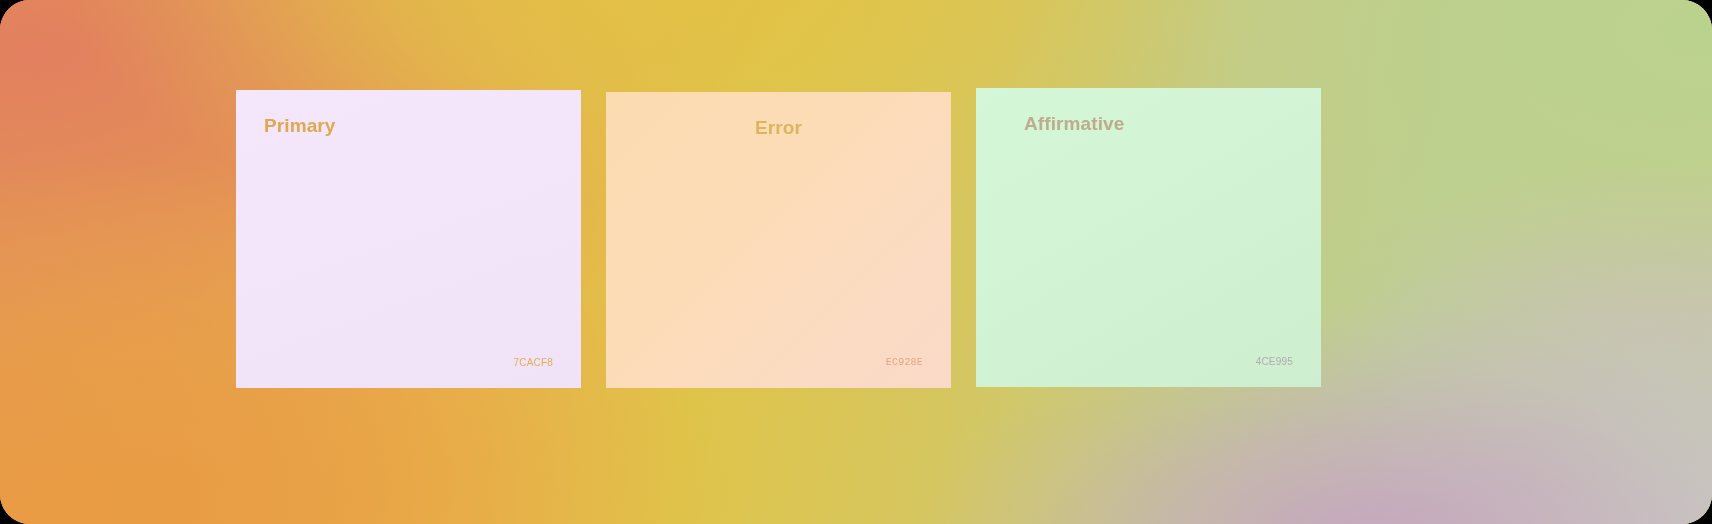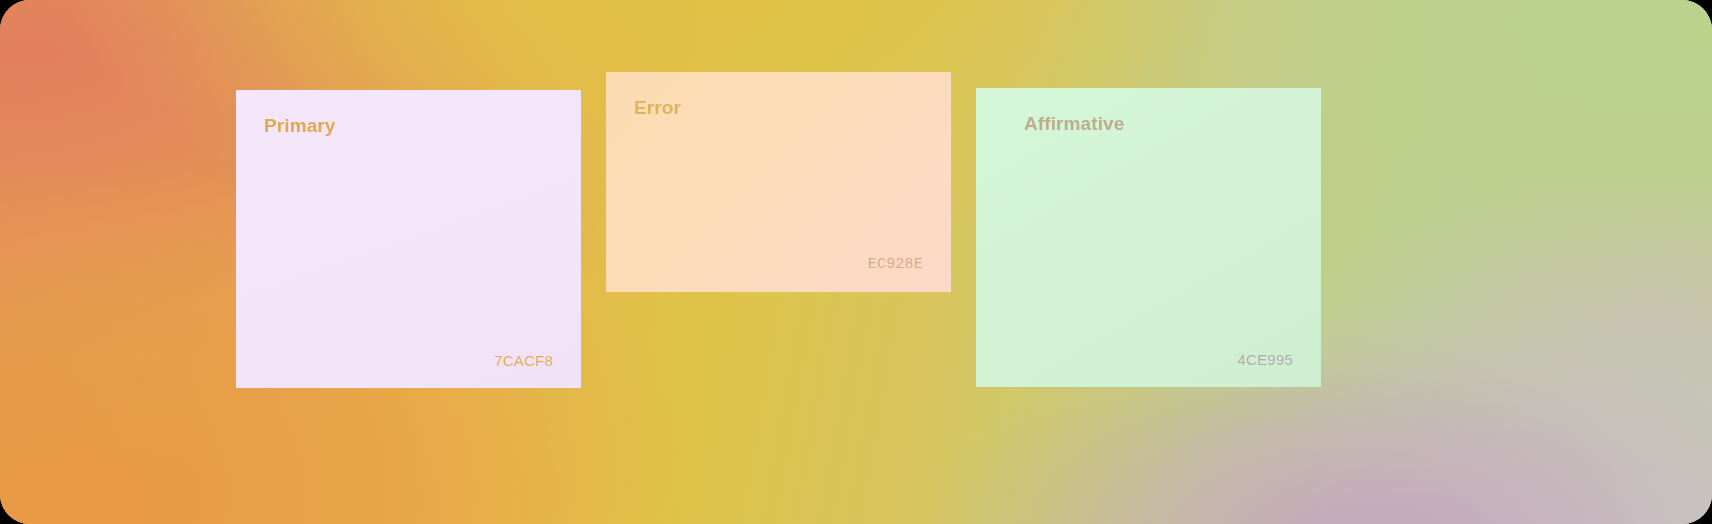--- a/index.html
+++ b/index.html
@@ -115,45 +115,46 @@
     font-weight: bold;
     letter-spacing: 0.1px;
     line-height: 1;
     margin: 0;
   }
 
   .card-hex {
     position: absolute;
     right: 28px;
     bottom: 20px;
-    font-size: 15px;
+    font-size: 10px;
     font-weight: normal;
     letter-spacing: 0.2px;
     line-height: 1;
     margin: 0;
   }
 
   
   #card-primary {
     left: 236px;
     top: 90px;
     width: 345px;
     height: 298px;
     background: linear-gradient(160deg, #f4e7fb 0%, #f2e4f9 55%, #f0e2f7 100%);
   }
   #card-primary .card-title { color: #e0a94e; }
   #card-primary .card-hex   { color: #e3ae52; }
 
   
   #card-error {
     left: 606px;
-    top: 72px;
+    top: 92px;
     width: 345px;
-    height: 220px;
+    height: 296px;
     background: linear-gradient(135deg, #fbdcb1 0%, #fcdcb6 40%, #fbdbc2 75%, #fad9c8 100%);
+    text-align: center;
   }
   #card-error .card-title { color: #dcb55f; }
   #card-error .card-hex   { color: #dda887; font-family: Liberation Mono, monospace; }
 
   
   #card-affirmative {
     left: 976px;
     top: 88px;
     width: 345px;
     height: 299px;

